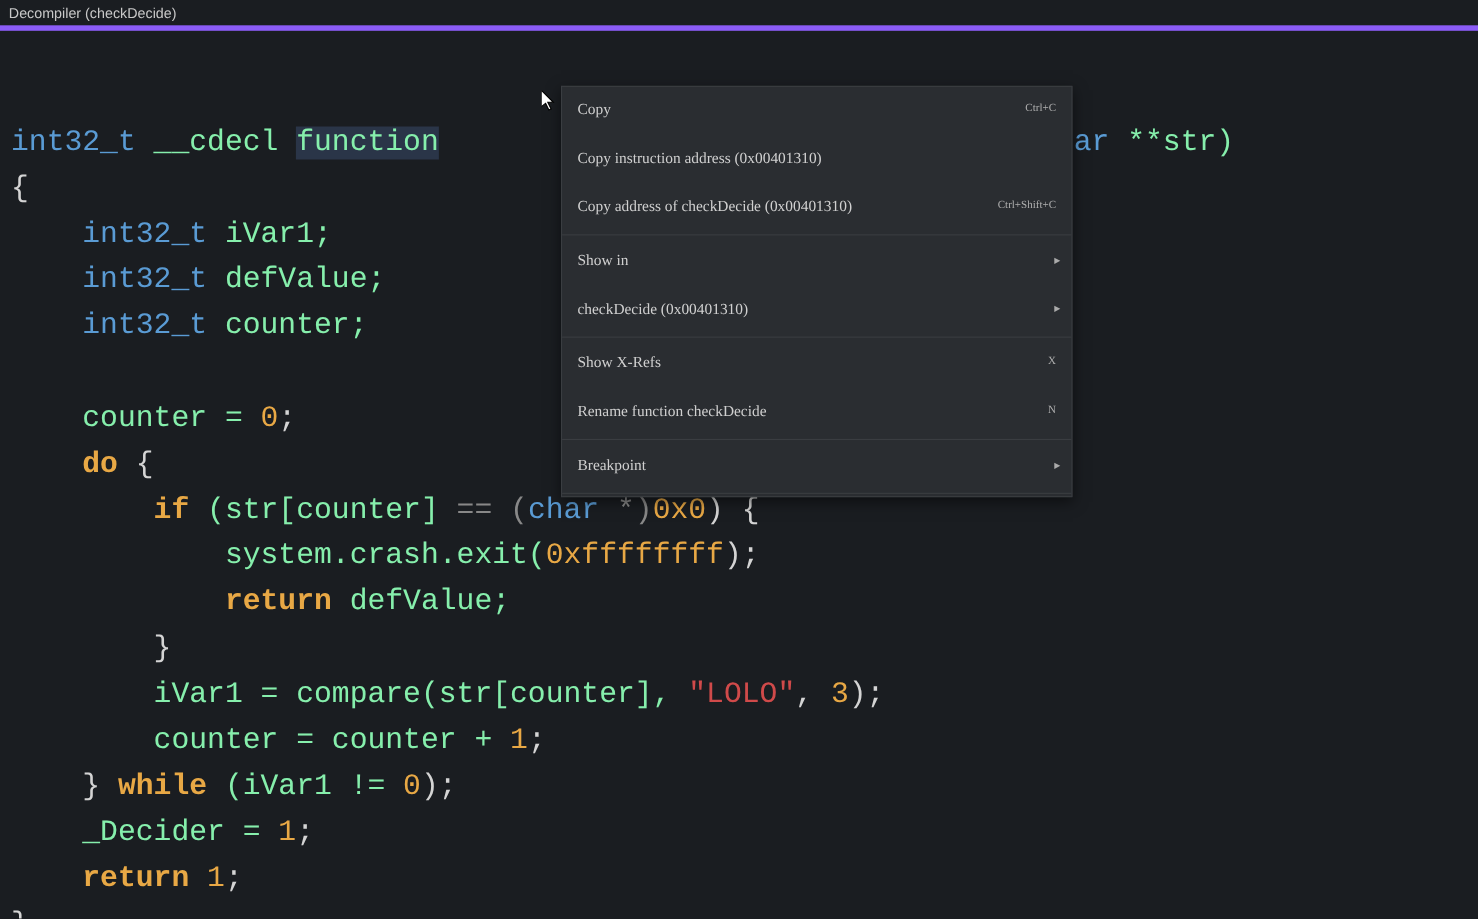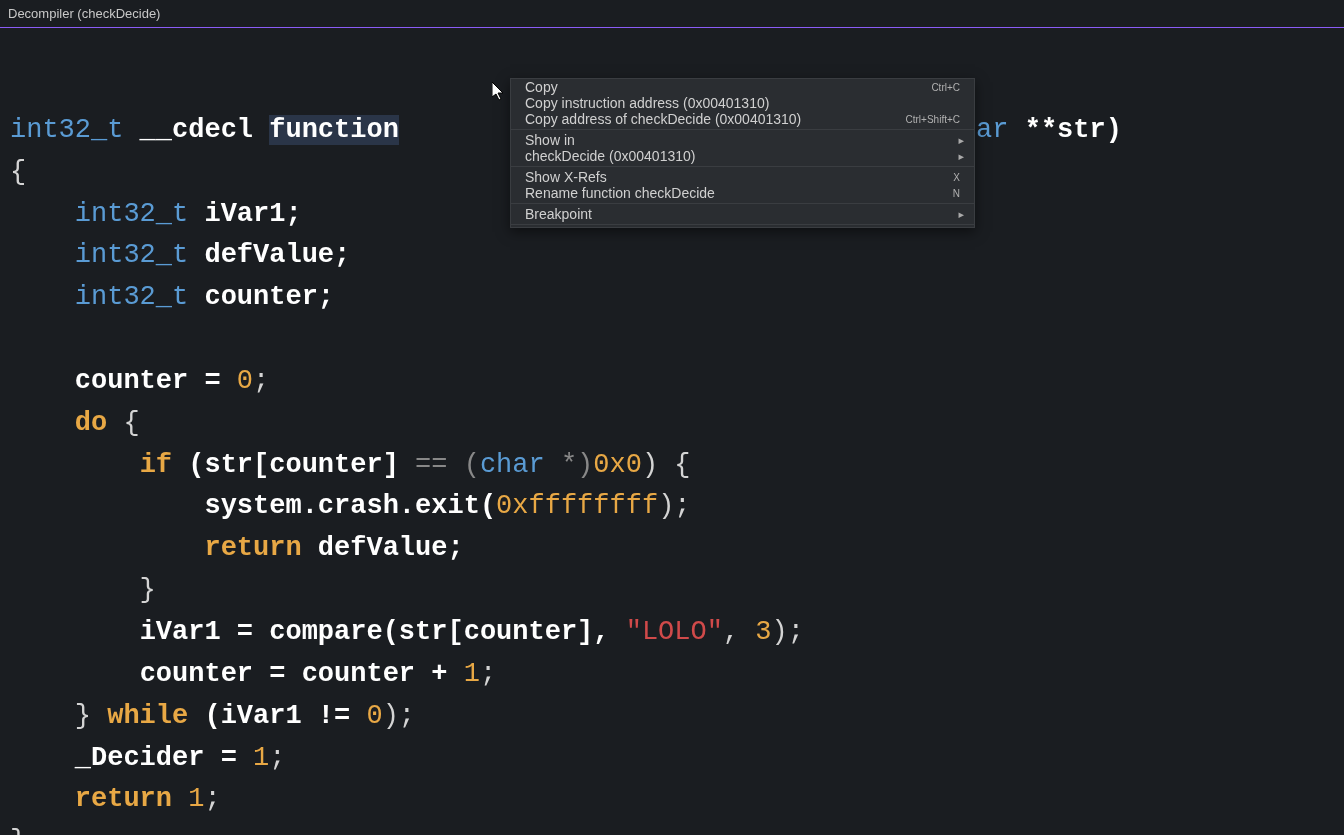--- a/index.html
+++ b/index.html
@@ -13,61 +13,61 @@
       color: #e0e0e0;
       width: 1344px;
       height: 835px;
       overflow: hidden;
       position: relative;
     }
     .title-bar {
       padding: 4px 8px;
       font-size: 13px;
       color: #c8c8c8;
-      border-bottom: 1px solid #8b5cf6;
+      border-bottom: 5px solid #8b5cf6;
       height: 28px;
       display: flex;
       align-items: center;
     }
     .code-area {
       padding: 40px 10px 10px 10px;
       font-family: 'Consolas', 'Courier New', monospace;
       font-size: 27px;
       line-height: 1.55;
       white-space: pre;
       position: relative;
     }
     .tk-type { color: #5a9bd4; }
     .tk-keyword { color: #e8a845; font-weight: bold; }
-    .tk-ident { color: #ffffff; font-weight: bold; }
+    .tk-ident { color: #86efac; }
     .tk-punct { color: #d4d4d4; }
     .tk-num { color: #e8a845; }
     .tk-str { color: #d04a4a; }
     .tk-highlight { background-color: #2a3548; }
     .tk-dim { color: #888; }
     
     .context-menu {
       position: absolute;
       top: 78px;
       left: 510px;
       background-color: #2a2d31;
       border: 1px solid #3a3d41;
       min-width: 465px;
       font-size: 14px;
       box-shadow: 0 4px 12px rgba(0,0,0,0.5);
       z-index: 100;
     }
     .menu-item {
       display: flex;
       justify-content: space-between;
-      align-items: center;
-      padding: 0 14px;
+      padding: 14px 14px;
       color: #d0d0d0;
       cursor: pointer;
       position: relative;
+      font-family: Liberation Serif, serif;
     }
     .menu-item.has-submenu::after {
       content: '▸';
       position: absolute;
       right: 10px;
       font-size: 11px;
       color: #aaa;
     }
     .menu-separator {
       height: 1px;

